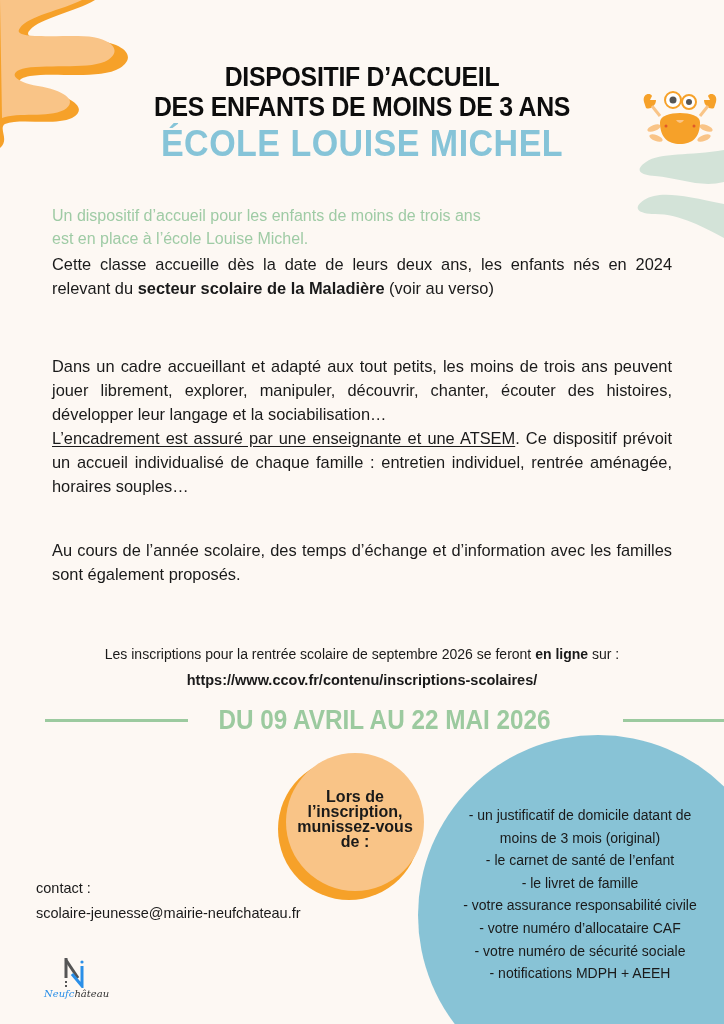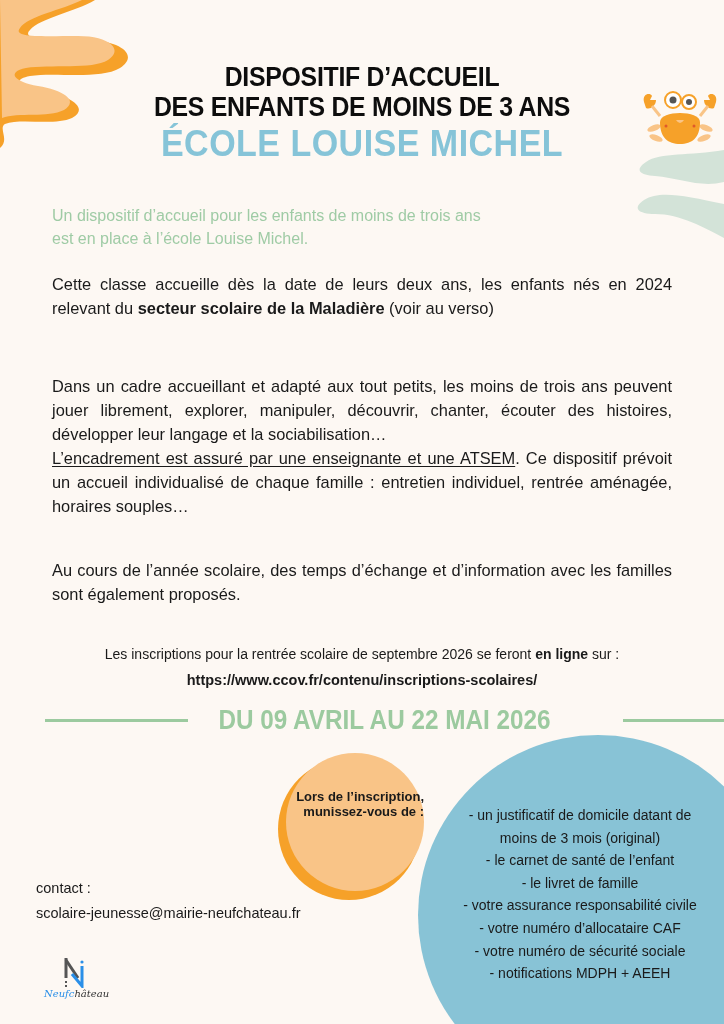--- a/index.html
+++ b/index.html
@@ -27,21 +27,20 @@
     transform: scaleX(0.92);
   }
   .intro {
     position: absolute; left: 52px; top: 204px;
     font-size: 16px; line-height: 23px; color: #9fcba5;
   }
   .para {
     position: absolute; left: 52px; width: 620px;
     font-size: 16.4px; line-height: 24px; text-align: justify;
     text-align-last: left;
-    margin-top: 20px;
   }
   .para b { font-weight: bold; }
   .u { text-decoration: underline; text-underline-offset: 2px; }
   .reg {
     position: absolute; left: 0; right: 0; top: 641px;
     text-align: center; font-size: 14px; line-height: 26px;
   }
   .reg .url { font-weight: bold; font-size: 14.5px; }
   .dates-row {
     position: absolute; left: 0; right: 0; top: 700px; height: 40px; margin-left: 45px;
@@ -57,21 +56,21 @@
   .orange-circle {
     position: absolute; left: 278px; top: 758px; width: 142px; height: 142px;
     border-radius: 50%; background: #f6a129;
   }
   .orange-circle-inner {
     position: absolute; left: 286px; top: 753px; width: 138px; height: 138px;
     border-radius: 50%; background: #f9c487;
   }
   .orange-text {
     position: absolute; left: 286px; top: 789px; width: 138px;
-    text-align: right; font-size: 13px; font-weight: bold; line-height: 15px;
+    text-align: center; font-size: 16px; font-weight: bold; line-height: 15px;
   }
   .blue-circle {
     position: absolute; left: 418px; top: 735px; width: 360px; height: 360px;
     border-radius: 50%; background: #88c3d6;
   }
   .doc-list {
     position: absolute; left: 418px; top: 804px; width: 324px;
     text-align: center; font-size: 14px; line-height: 22.6px; color: #1a1a1a;
     list-style: none; margin: 0; padding: 0;
   }

